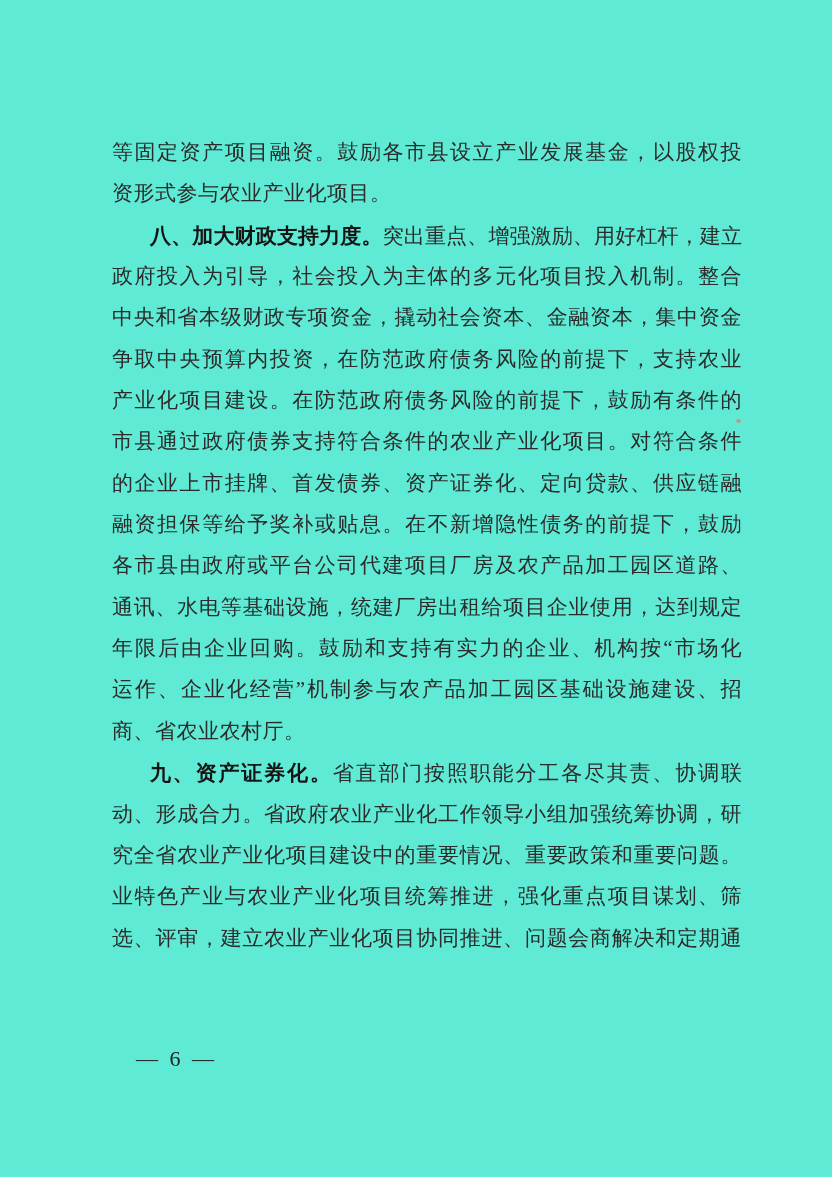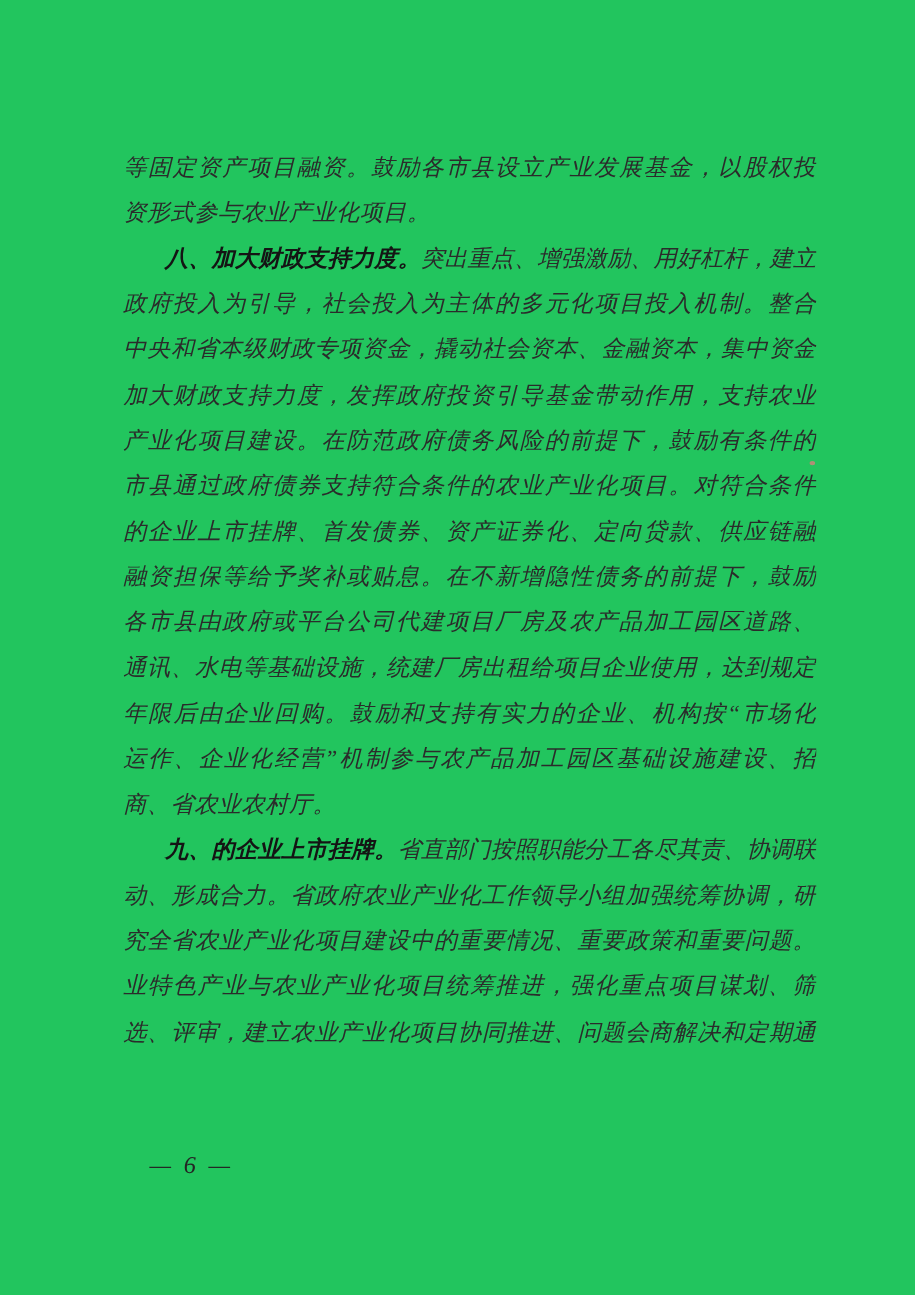--- a/index.html
+++ b/index.html
@@ -4,24 +4,23 @@
 <style>
   html, body { margin: 0; padding: 0; }
   body {
     width: 832px; height: 1177px;
     background: #ffffff;
     font-family: "Liberation Serif", serif;
   }
   .page {
     position: relative;
     width: 832px; height: 1177px;
-    background: #22c55e;
+    background: #5eead4;
     overflow: hidden;
     color: #2b2b2b;
-    font-style: italic;
   }
   .text-block {
     position: absolute;
     left: 112px; top: 132px;
     width: 630px;
   }
   .line {
     font-size: 21px;
     line-height: 41.35px;
     height: 41.35px;
@@ -64,31 +63,31 @@
 <body>
 
 <div class="page">
 
   <div class="text-block">
     <div class="line">等固定资产项目融资。鼓励各市县设立产业发展基金，以股权投</div>
     <div class="line para-end">资形式参与农业产业化项目。</div>
     <div class="line indent"><span class="bold">八、加大财政支持力度。</span><span>突出重点、增强激励、用好杠杆，建立</span></div>
     <div class="line">政府投入为引导，社会投入为主体的多元化项目投入机制。整合</div>
     <div class="line">中央和省本级财政专项资金，撬动社会资本、金融资本，集中资金</div>
-    <div class="line">加大财政支持力度，发挥政府投资引导基金带动作用，支持农业</div>
+    <div class="line">争取中央预算内投资，在防范政府债务风险的前提下，支持农业</div>
     <div class="line">产业化项目建设。在防范政府债务风险的前提下，鼓励有条件的</div>
     <div class="line">市县通过政府债券支持符合条件的农业产业化项目。对符合条件</div>
     <div class="line">的企业上市挂牌、首发债券、资产证券化、定向贷款、供应链融资、</div>
     <div class="line">融资担保等给予奖补或贴息。在不新增隐性债务的前提下，鼓励</div>
     <div class="line">各市县由政府或平台公司代建项目厂房及农产品加工园区道路、</div>
     <div class="line">通讯、水电等基础设施，统建厂房出租给项目企业使用，达到规定</div>
     <div class="line">年限后由企业回购。鼓励和支持有实力的企业、机构按“市场化</div>
     <div class="line">运作、企业化经营”机制参与农产品加工园区基础设施建设、招</div>
     <div class="line para-end">商、省农业农村厅。</div>
-    <div class="line indent"><span class="bold">九、的企业上市挂牌。</span><span>省直部门按照职能分工各尽其责、协调联</span></div>
+    <div class="line indent"><span class="bold">九、资产证券化。</span><span>省直部门按照职能分工各尽其责、协调联</span></div>
     <div class="line">动、形成合力。省政府农业产业化工作领导小组加强统筹协调，研</div>
     <div class="line">究全省农业产业化项目建设中的重要情况、重要政策和重要问题。</div>
     <div class="line">业特色产业与农业产业化项目统筹推进，强化重点项目谋划、筛</div>
     <div class="line">选、评审，建立农业产业化项目协同推进、问题会商解决和定期通</div>
   </div>
 
   <div class="ink-speck"></div>
 
   <div class="page-number">— 6 —</div>
 

